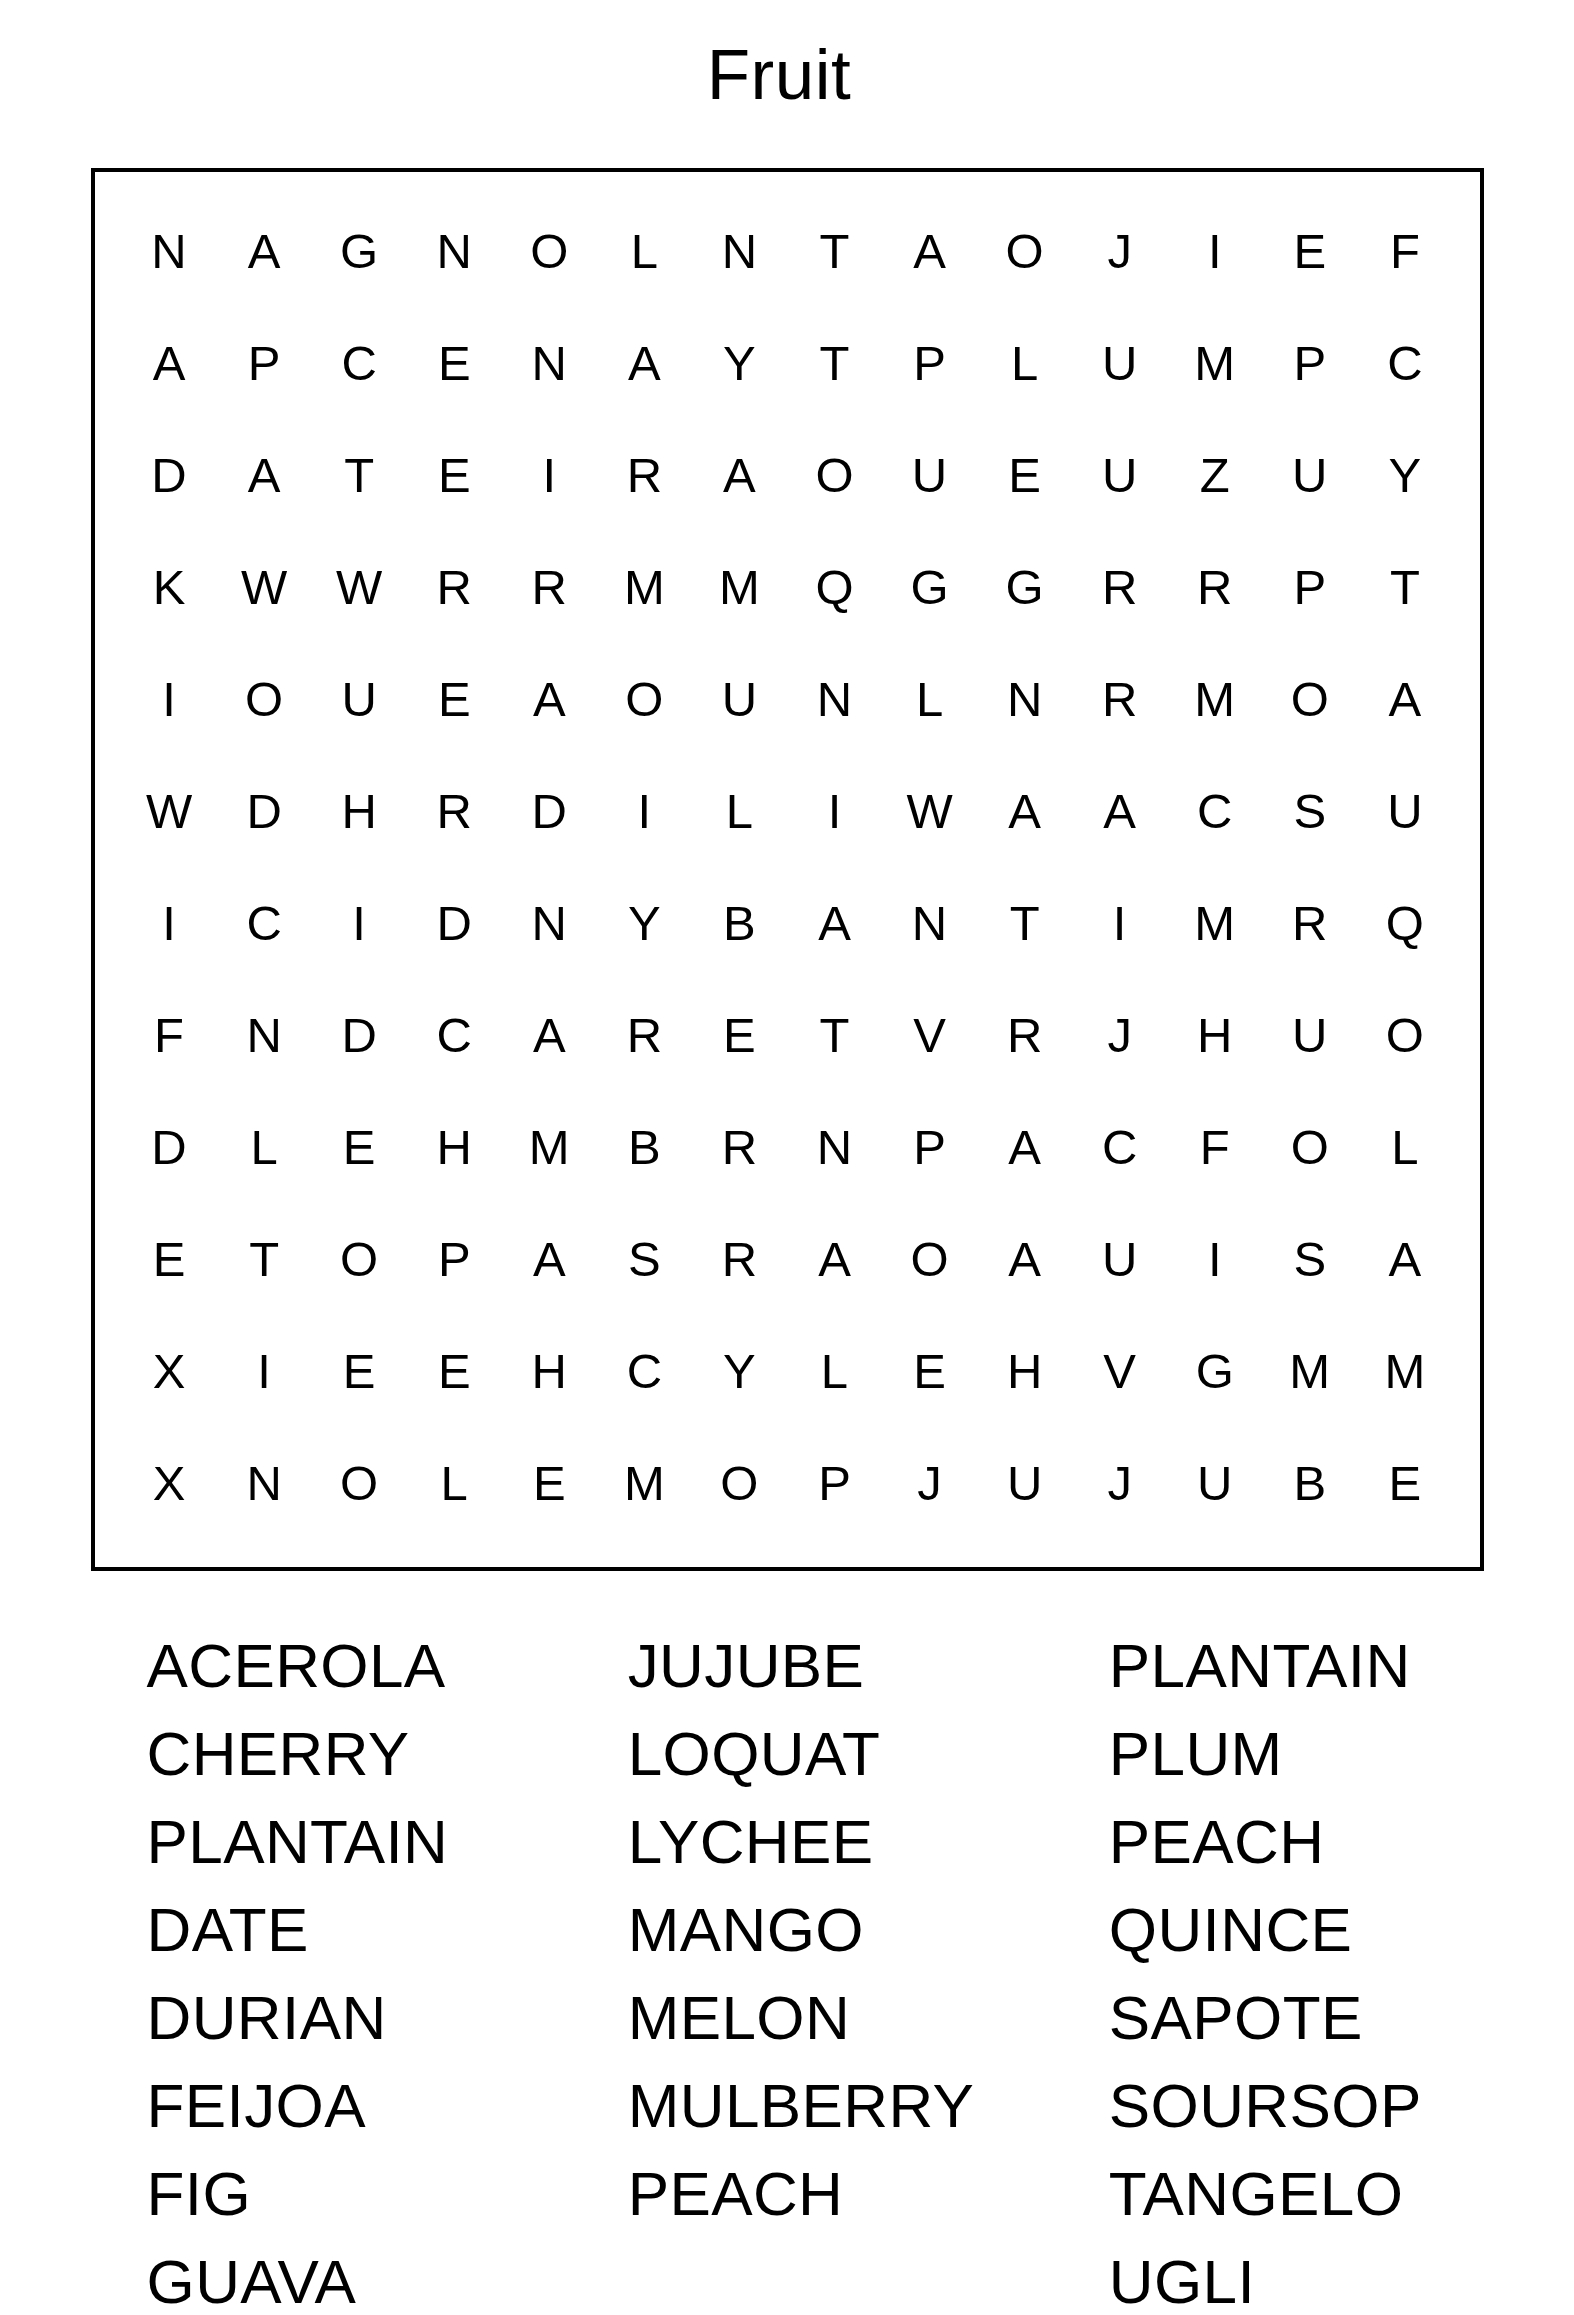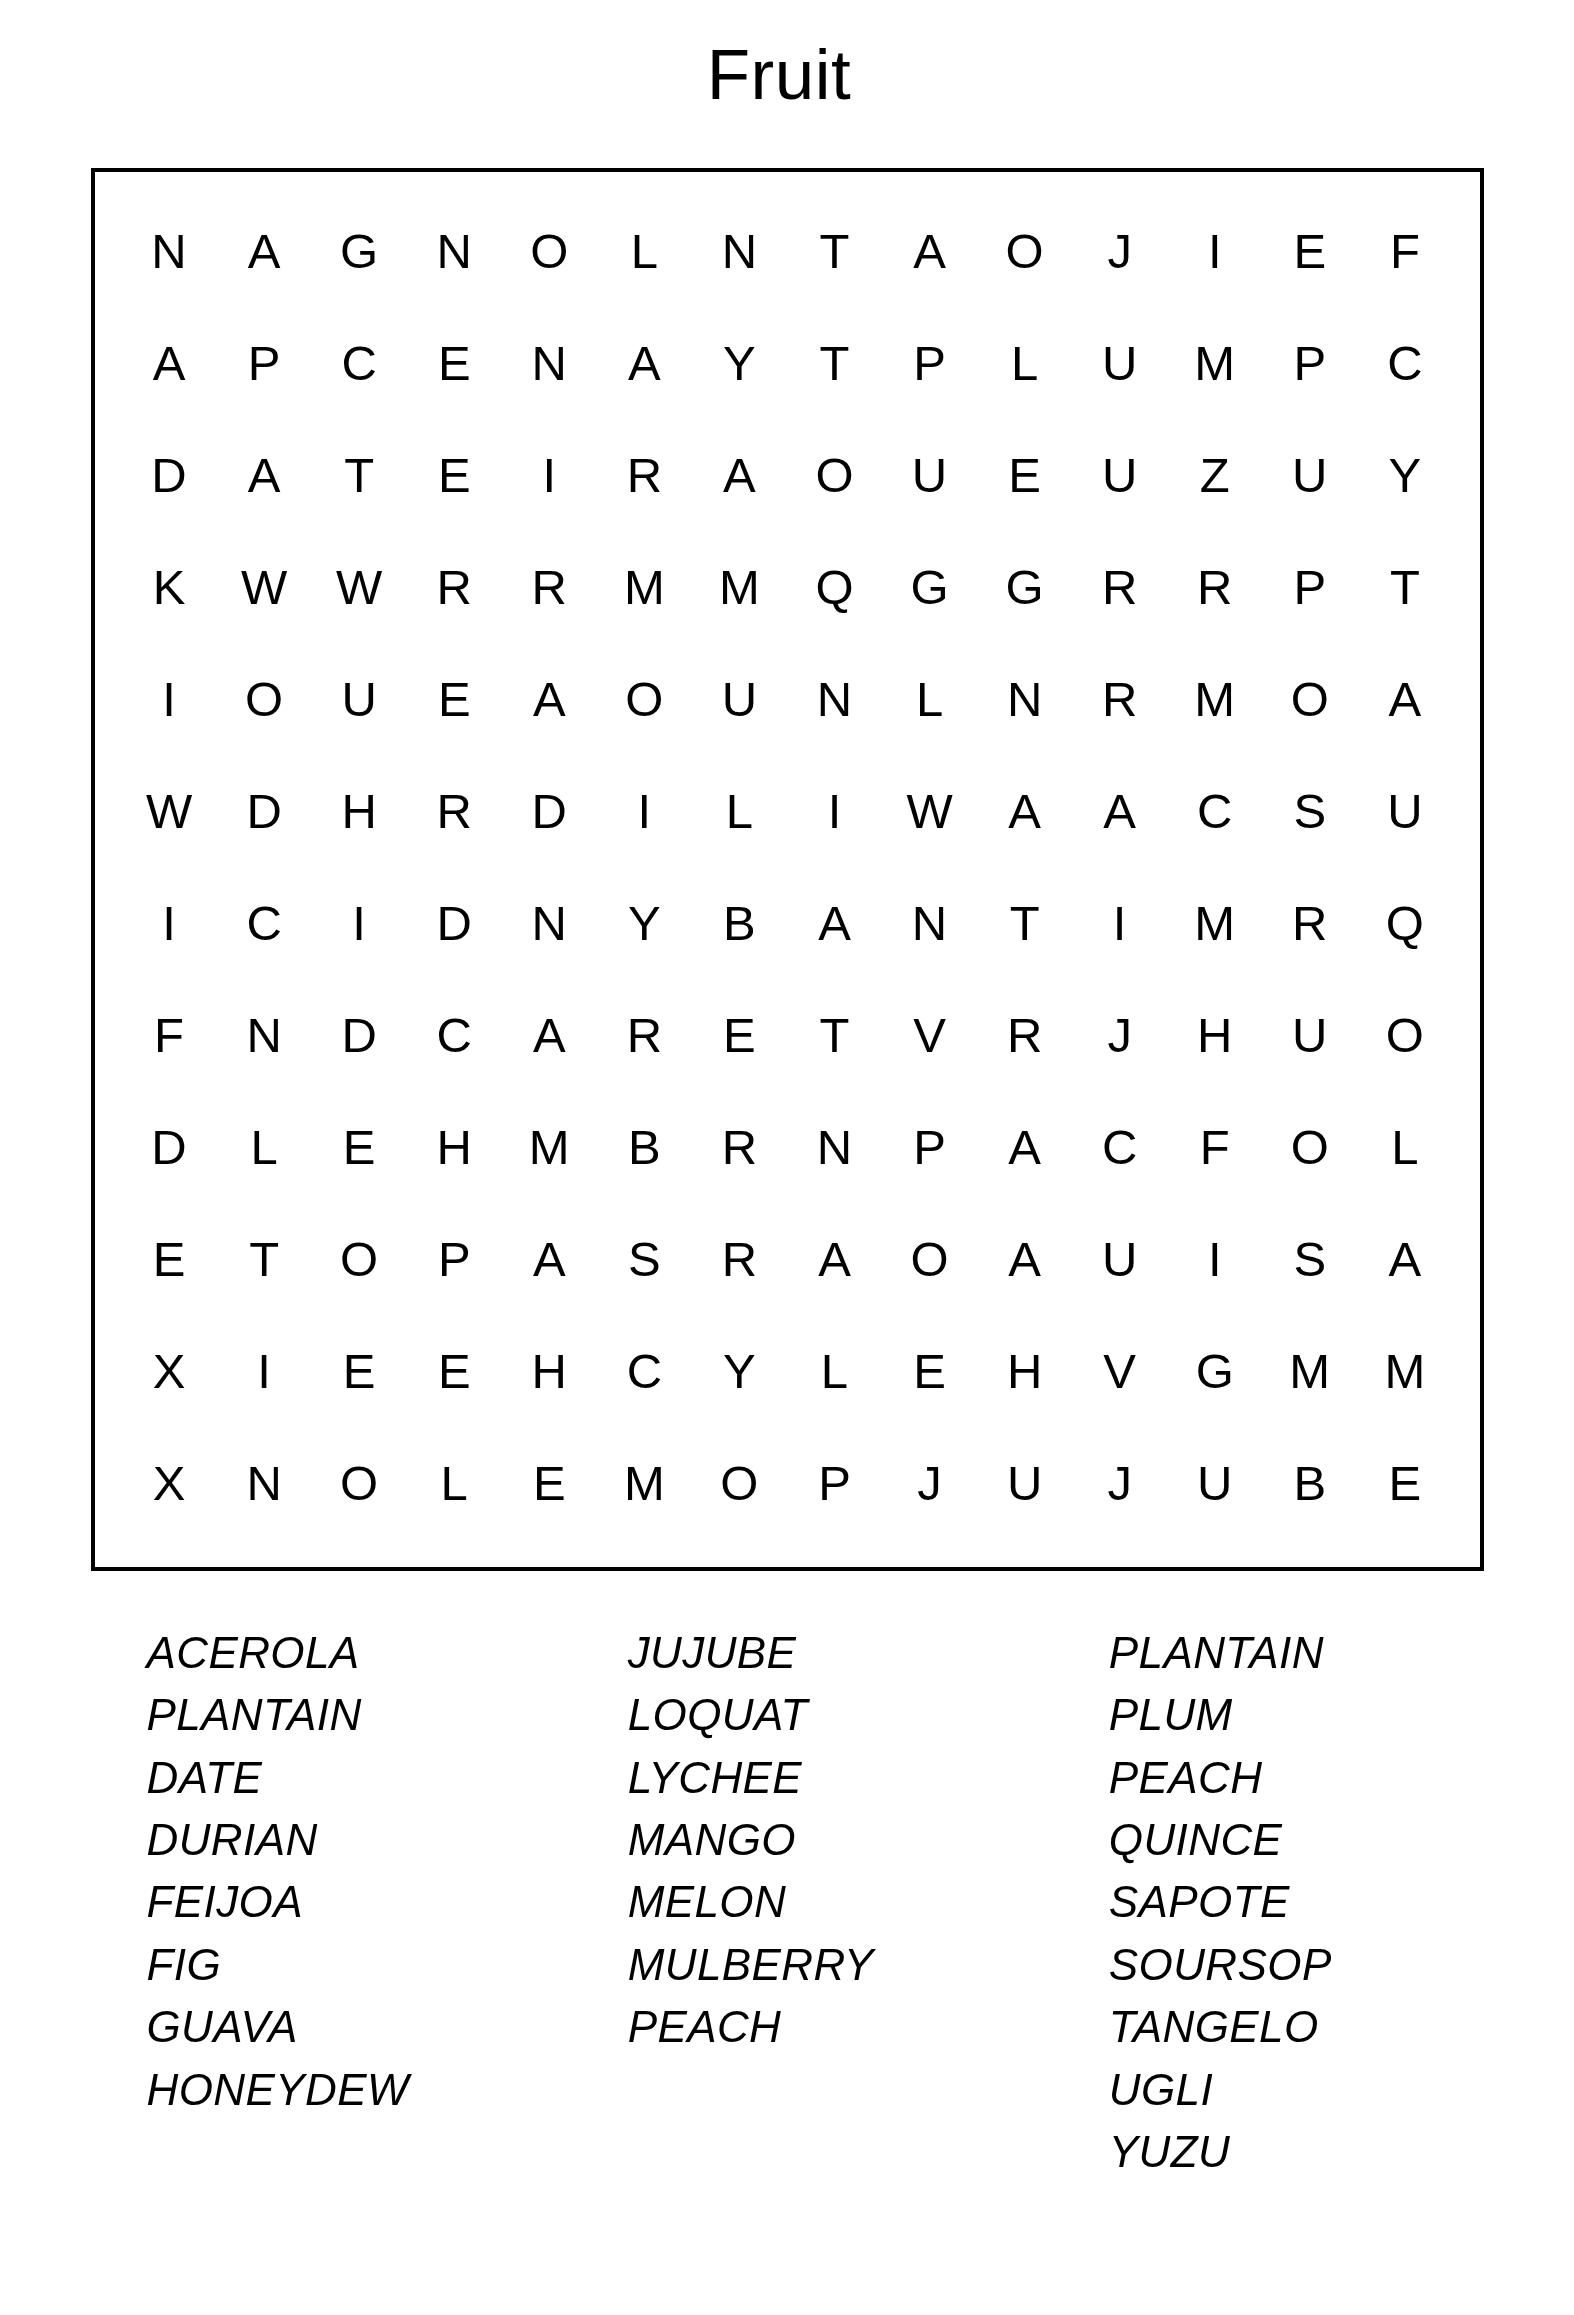--- a/index.html
+++ b/index.html
@@ -58,25 +58,24 @@
     display: flex;
     justify-content: flex-start;
     padding-left: 56px;
   }
   .word-col {
     width: 488px;
   }
   .word-col:nth-child(2) { width: 488px; }
   .word-col:nth-child(3) { width: 380px; }
   .word {
-    font-size: 44px;
+    font-size: 62px;
     line-height: 1.42;
     letter-spacing: 0.4px;
     white-space: nowrap;
-    font-style: italic;
   }
 </style>
 </head>
 <body>
 
 <div class="page">
 
   <h1 class="title">Fruit</h1>
 
   <div class="grid-wrap">
@@ -274,20 +273,21 @@
             <td>B</td>
             <td>E</td>
           </tr>
         </tbody>
     </table>
   </div>
 
   <div class="word-columns">
     <div class="word-col" id="wc0">
         <div class="word">ACEROLA</div>
+        <div class="word">CHERRY</div>
         <div class="word">PLANTAIN</div>
         <div class="word">DATE</div>
         <div class="word">DURIAN</div>
         <div class="word">FEIJOA</div>
         <div class="word">FIG</div>
         <div class="word">GUAVA</div>
         <div class="word">HONEYDEW</div>
       </div>
     <div class="word-col" id="wc1">
         <div class="word">JUJUBE</div>

